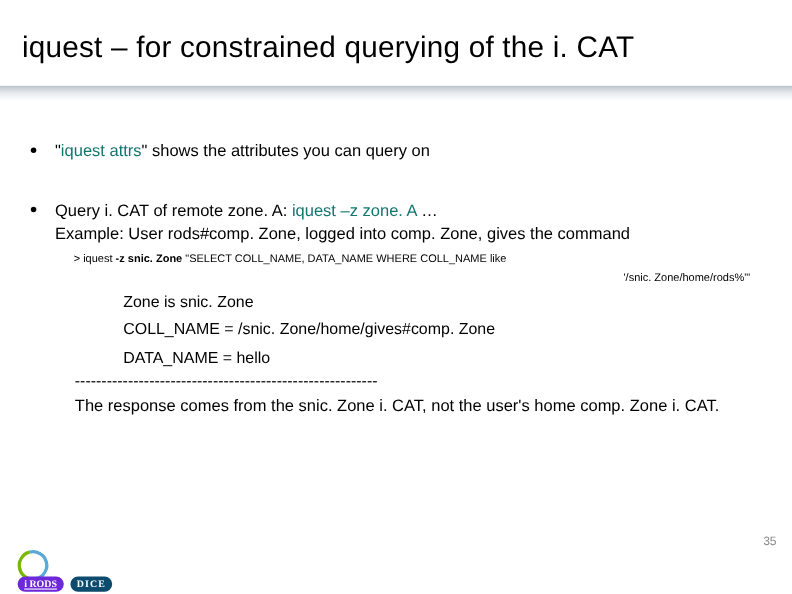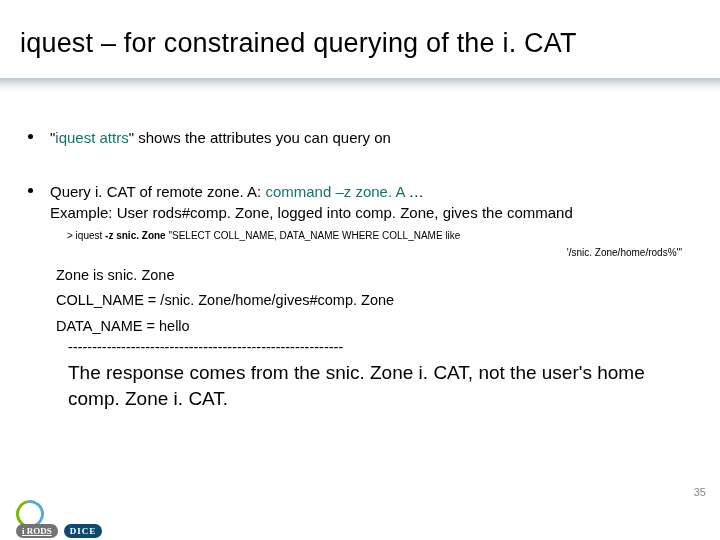--- a/index.html
+++ b/index.html
@@ -69,33 +69,33 @@
   .cmd {
     margin-left: 39px;
     margin-top: 4px;
     font-size: 10px;
   }
   .cmd-right {
     text-align: right;
     padding-right: 10px;
   }
   .out {
-    margin-left: 28px;
+    margin-left: 84px;
     font-size: 14.5px;
     margin-top: 6px;
   }
   .dash {
     margin-left: 40px;
     font-size: 14.5px;
     letter-spacing: 0;
     margin-top: 2px;
   }
   .note {
     margin-left: 40px;
-    font-size: 19px;
+    font-size: 15px;
     margin-top: 2px;
   }
   .pagenum {
     position: absolute;
     right: 14px;
     bottom: 42px;
     font-size: 11px;
     color: #888;
   }
   .footer-logos {
@@ -138,21 +138,21 @@
     gap: 6px;
   }
   .badge {
     font-size: 9px;
     font-weight: 700;
     color: #fff;
     padding: 2px 6px;
     border-radius: 8px;
     font-family: Georgia, serif;
   }
-  .badge-irods { background: #737373; text-decoration: underline; }
+  .badge-irods { background: #6d28d9; text-decoration: underline; }
   .badge-dice  { background: #0c4a6e; letter-spacing: 1px; }
 </style>
 </head>
 <body>
 
 <div class="slide">
 
   <div class="title">iquest – for constrained querying of the i. CAT</div>
 
   <div class="title-underline">
@@ -161,21 +161,21 @@
 
   <div class="body">
 
     <div class="bullet">
       <span class="dot"></span>
       <span>"</span><span class="teal">iquest attrs</span><span>" shows the attributes you can query on</span>
     </div>
 
     <div class="bullet" style="margin-bottom:6px;">
       <span class="dot"></span>
-      <span>Query i. CAT of remote zone. A: </span><span class="teal">command  –z  zone. A</span><span> …</span>
+      <span>Query i. CAT of remote zone. A: </span><span class="teal">iquest  –z  zone. A</span><span> …</span>
       <div>Example: User rods#comp. Zone, logged into comp. Zone, gives the command</div>
     </div>
 
     <div class="cmd">
       <span>&gt; iquest </span><span class="bold">-z snic. Zone</span><span> "SELECT COLL_NAME, DATA_NAME WHERE COLL_NAME like</span>
     </div>
     <div class="cmd cmd-right">'/snic. Zone/home/rods%'"</div>
 
     <div class="out">Zone is snic. Zone</div>
     <div class="out">COLL_NAME = /snic. Zone/home/gives#comp. Zone</div>

